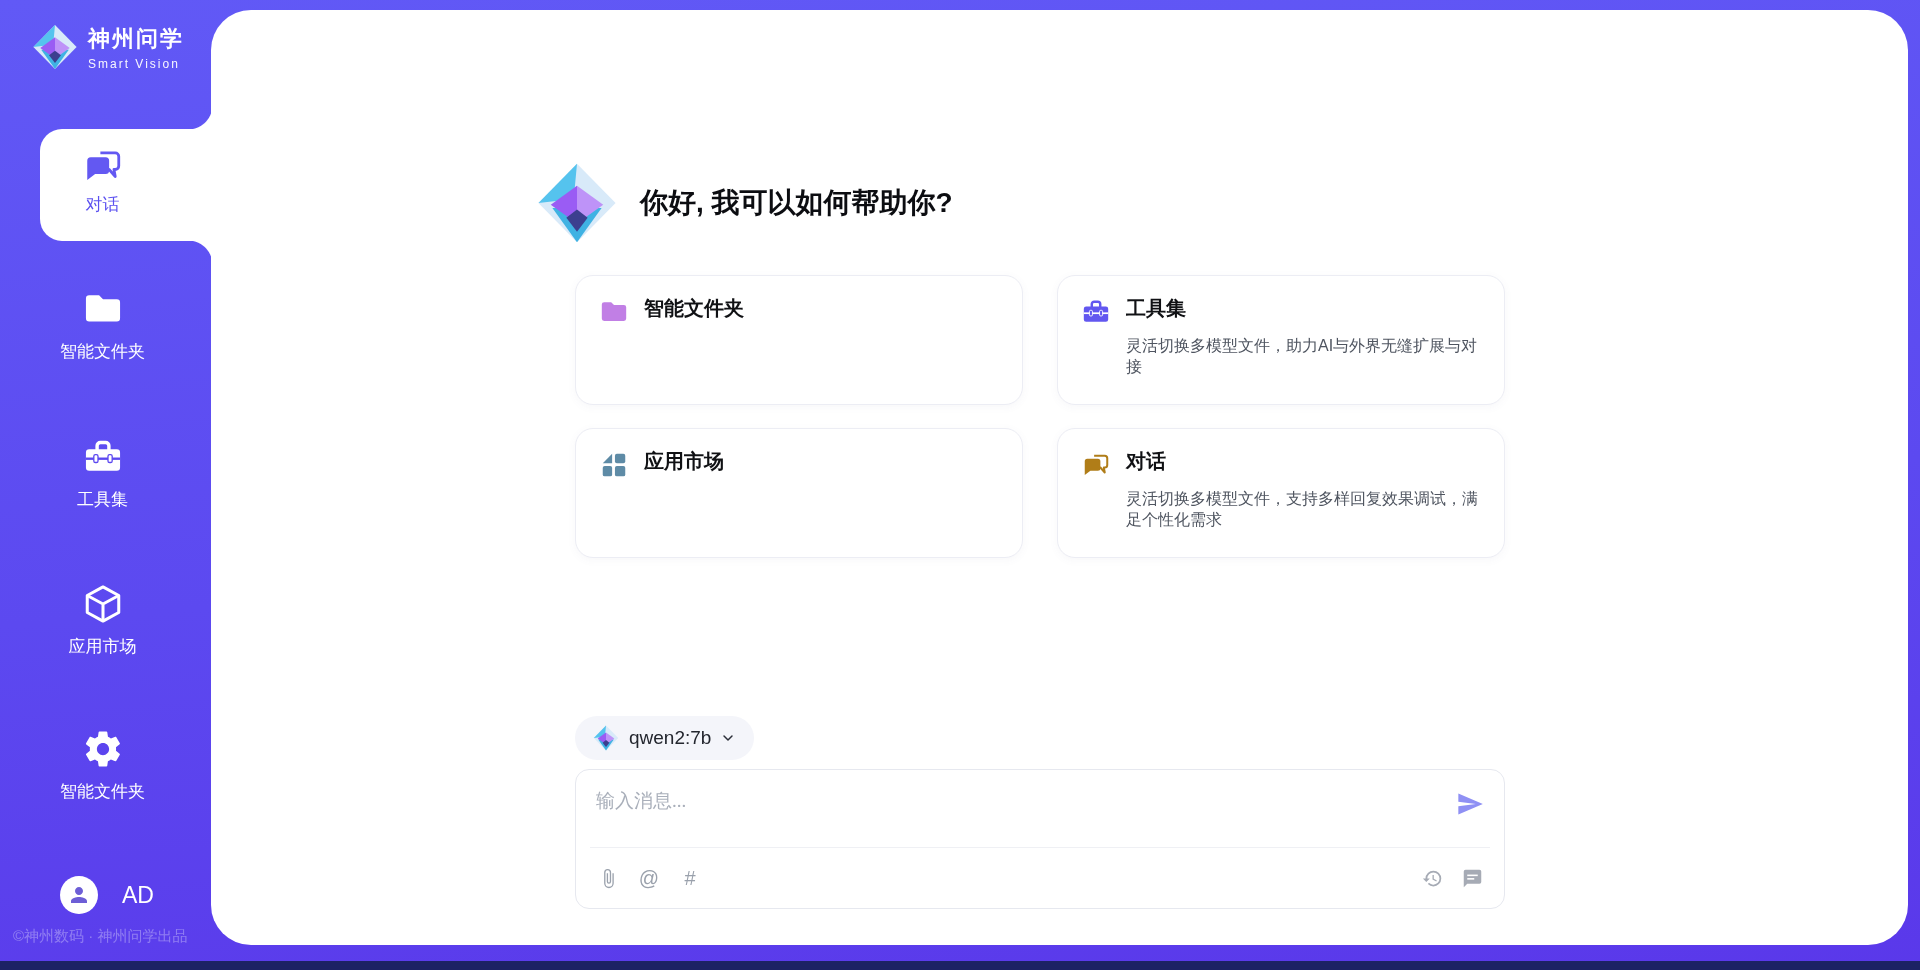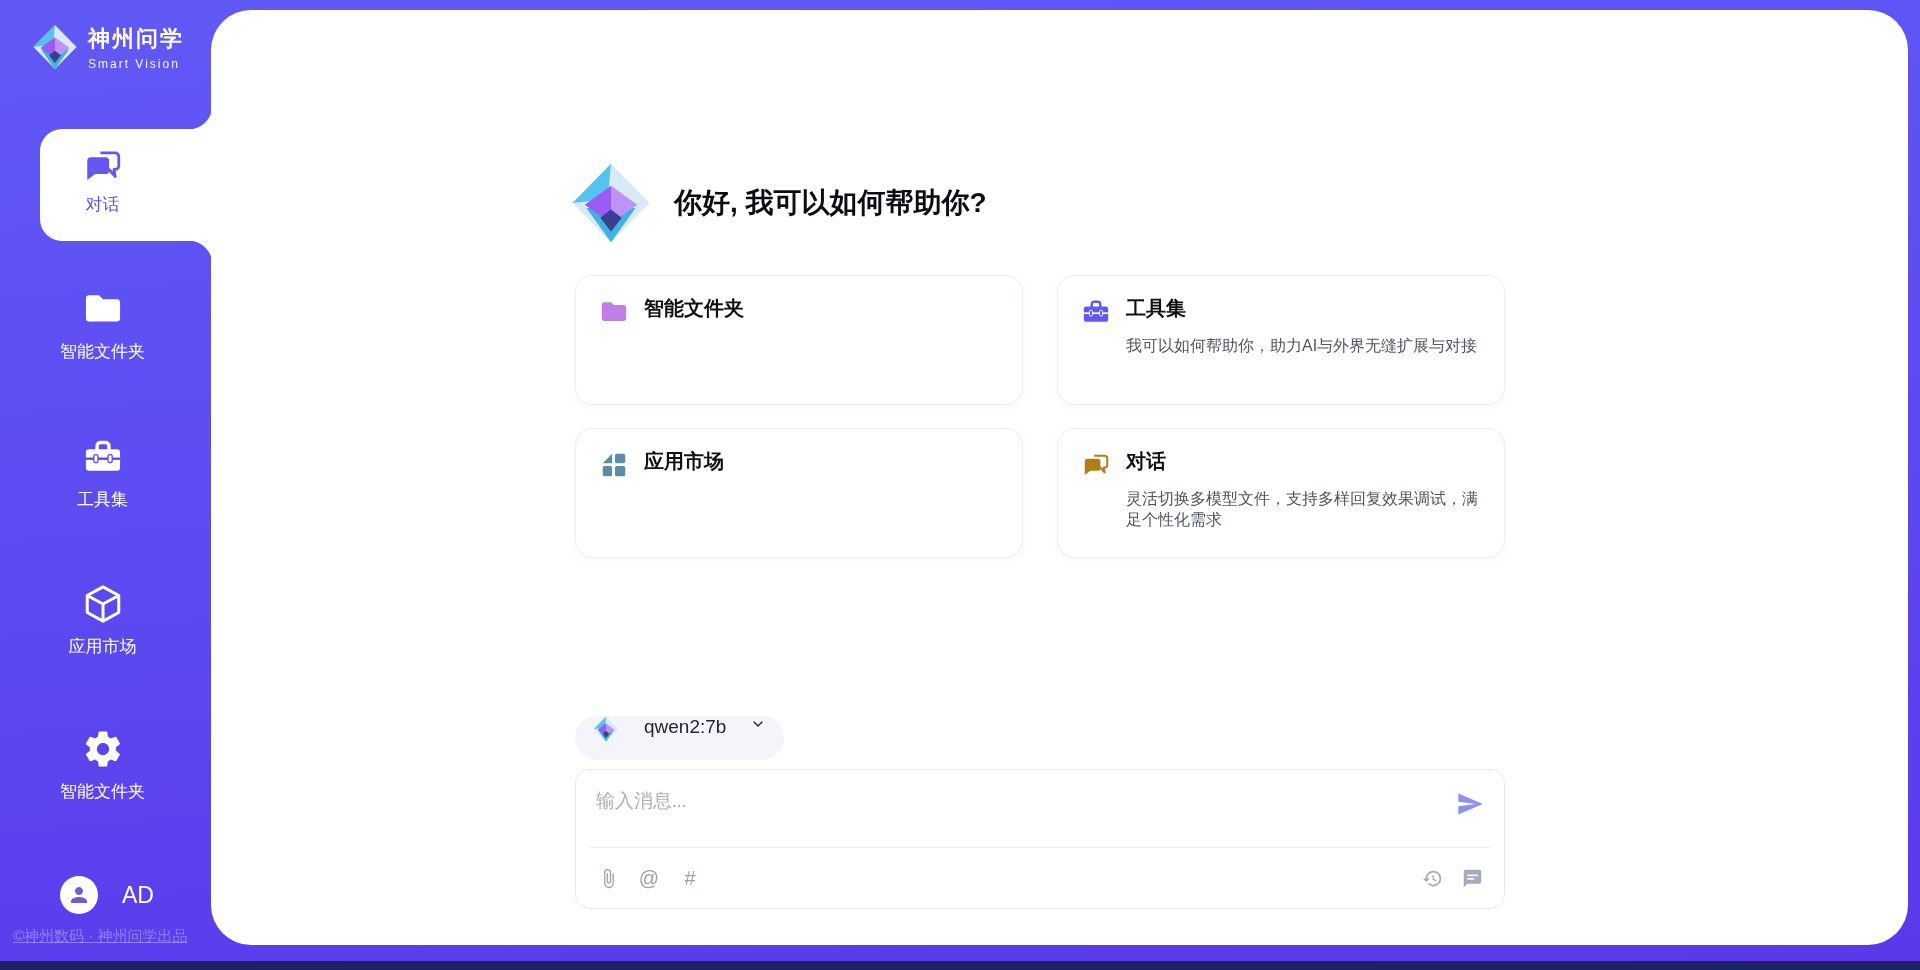--- a/index.html
+++ b/index.html
@@ -39,41 +39,41 @@
   .active-tab svg { width:42px; height:42px; margin-top:16px; }
   .active-tab .nav-label { color:#5B50F0; margin-top:2px; }
 
   
   .user-row { position:absolute; left:60px; top:876px; display:flex; align-items:center; z-index:2; cursor:pointer; }
   .avatar { width:38px; height:38px; border-radius:50%; background:#fff;
             display:flex; align-items:center; justify-content:center; }
   .avatar svg { width:24px; height:24px; }
   .user-name { margin-left:24px; color:#fff; font-size:23px; }
   .copyright { position:absolute; left:13px; top:927px; width:220px; color:rgba(255,255,255,0.32);
-               font-size:15px; z-index:2;text-decoration:underline; }
-
-  
-  .greeting { position:absolute; left:570px; top:162px; display:flex; align-items:center; z-index:2; }
+               font-size:15px; z-index:2; }
+
+  
+  .greeting { position:absolute; left:536px; top:162px; display:flex; align-items:center; z-index:2; }
   .greeting svg { width:82px; height:82px; }
   .greeting-title { margin-left:22px; font-size:28px; font-weight:bold; color:#0C0D11; }
 
   
   .card { position:absolute; width:448px; height:130px; background:#fff;
           border:1px solid #ECEDF4; border-radius:18px;
           box-shadow:0 2px 8px rgba(90,90,140,0.05); z-index:2; cursor:pointer; }
   .card-icon { position:absolute; left:23px; top:21px; width:30px; height:30px; }
   .card-icon svg { width:30px; height:30px; }
   .card-title { position:absolute; left:68px; top:19px; font-size:20px; font-weight:bold; color:#101114; }
   .card-desc { position:absolute; left:68px; top:59px; width:356px; font-size:16px;
                line-height:21px; color:#4F5560; }
 
   
   .model-chip { position:absolute; left:575px; top:716px; height:44px; padding:0 18px;
-                background:#F4F5FA; border-radius:22px; display:flex; 
-                z-index:2; cursor:pointer;gap:15px; }
+                background:#F4F5FA; border-radius:22px; display:flex; align-items:center;
+                z-index:2; cursor:pointer; }
   .model-chip svg.logo { width:26px; height:26px; }
   .model-name { margin-left:10px; font-size:19px; color:#23262E; }
   .model-chip svg.chev { width:16px; height:16px; margin-left:9px; }
 
   
   .composer { position:absolute; left:575px; top:769px; width:930px; height:140px;
               background:#fff; border:1px solid #E6E8EF; border-radius:14px; z-index:2; }
   .composer input { position:absolute; left:20px; top:16px; width:820px; height:30px;
               border:none; outline:none; font-size:19px; color:#333;
               font-family:Liberation Serif, serif; }
@@ -191,21 +191,21 @@
     <div class="card-icon icon-flex">
       <svg viewBox="0 0 32 32">
         <path d="M11.5 11V7.5A2.5 2.5 0 0 1 14 5h4a2.5 2.5 0 0 1 2.5 2.5V11" fill="none" stroke="#6257F0" stroke-width="2.6"></path>
         <path d="M3 12.5A2.5 2.5 0 0 1 5.5 10h21a2.5 2.5 0 0 1 2.5 2.5V24a2.5 2.5 0 0 1-2.5 2.5h-21A2.5 2.5 0 0 1 3 24z" fill="#6257F0"></path>
         <rect x="3" y="16.4" width="26" height="1.8" fill="#fff"></rect>
         <rect x="9" y="14.2" width="3.2" height="6" rx="1.2" fill="#6257F0" stroke="#fff" stroke-width="1"></rect>
         <rect x="19.8" y="14.2" width="3.2" height="6" rx="1.2" fill="#6257F0" stroke="#fff" stroke-width="1"></rect>
       </svg>
     </div>
     <div class="card-title">工具集</div>
-    <div class="card-desc">我可以如何帮助你，助力AI与外界无缝扩展与对接</div>
+    <div class="card-desc">灵活切换多模型文件，助力AI与外界无缝扩展与对接</div>
   </div>
 
   <div class="card" style="left:575px; top:428px">
     <div class="card-icon icon-flex">
       <svg viewBox="0 0 32 32">
         <polygon points="4,14 14,4 14,14" fill="#5E8BA6"></polygon>
         <rect x="17" y="4" width="11" height="10" rx="2" fill="#5E8BA6"></rect>
         <rect x="4" y="17" width="10" height="11" rx="2" fill="#5E8BA6"></rect>
         <rect x="17" y="17" width="11" height="11" rx="2" fill="#5E8BA6"></rect>
       </svg>

